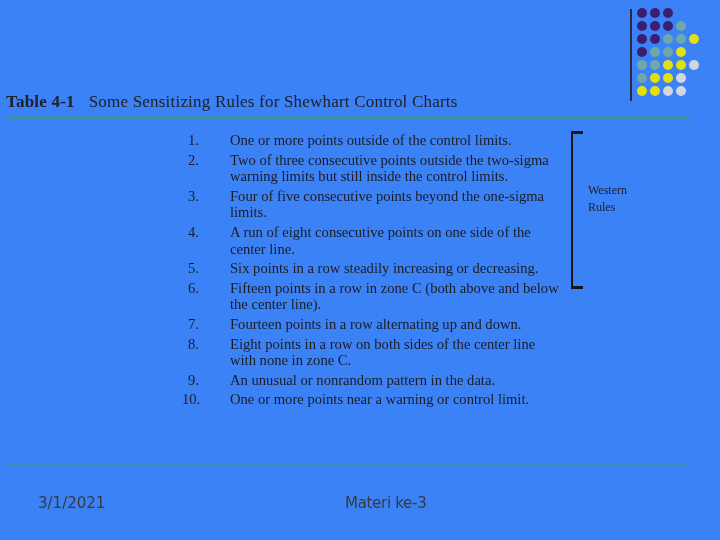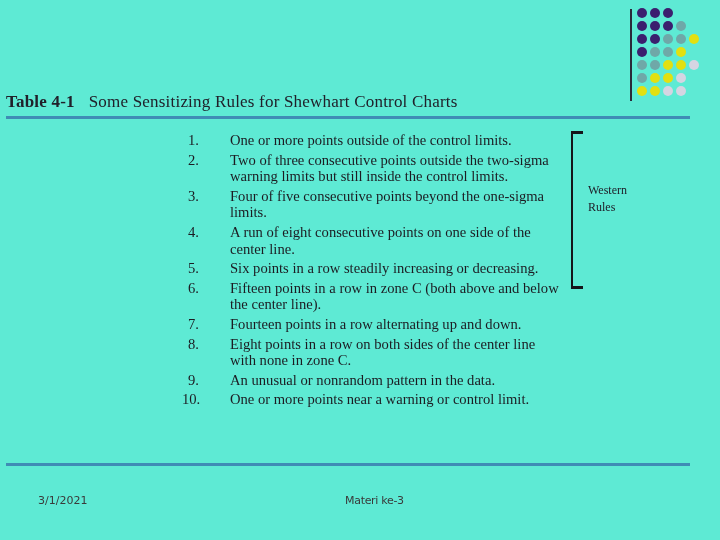--- a/index.html
+++ b/index.html
@@ -13,21 +13,21 @@
     position: relative;
     overflow: hidden;
     font-family: "Liberation Serif", serif;
     color: #1a1a1a;
   }
 
   
   #slide {
     position: absolute;
     inset: 0;
-    background: #5eead4;
+    background: #3b82f6;
   }
 
   
   #logo-block {
     position: absolute;
     top: 6px;
     left: 628px;
     width: 86px;
     height: 98px;
   }
@@ -172,21 +172,21 @@
     line-height: 17px;
     color: #20202a;
   }
   #we-label div { white-space: nowrap; }
 
   
   .footer-text {
     position: absolute;
     top: 494px;
     font-family: "DejaVu Sans", sans-serif;
-    font-size: 11px;
+    font-size: 15px;
     color: #3a3a3a;
     white-space: nowrap;
   }
   #footer-date { left: 38px; }
   #footer-center { left: 333px; letter-spacing: -0.3px; padding-left: 12px; }
 </style>
 </head>
 <body>
 
 <div id="slide">

